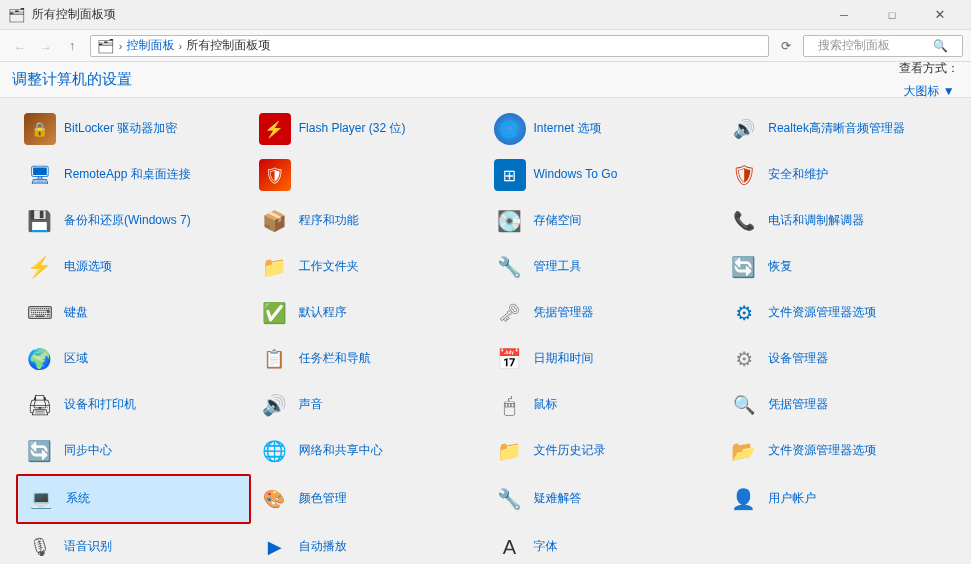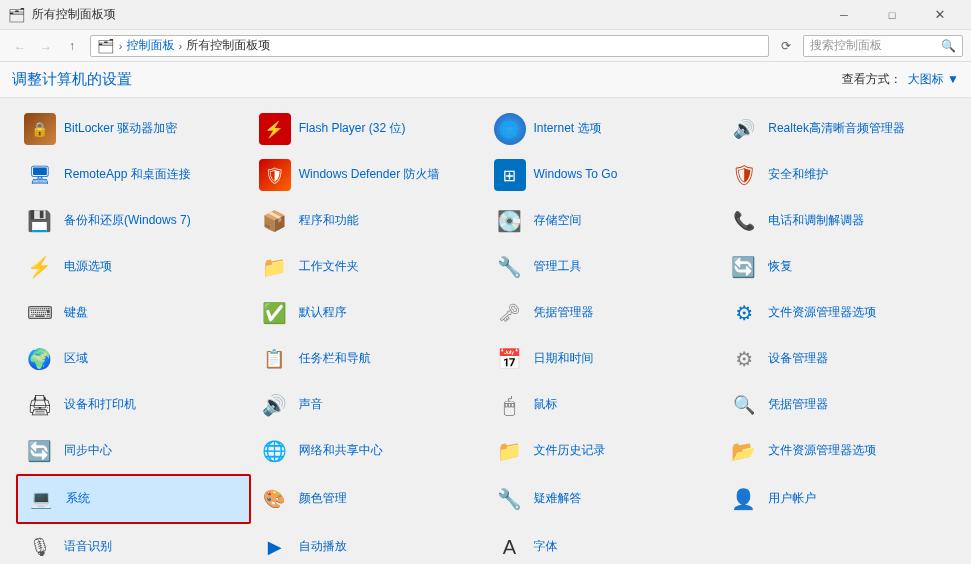--- a/index.html
+++ b/index.html
@@ -86,21 +86,21 @@
       gap: 4px;
     }
     .search-box {
       width: 160px;
       height: 22px;
       background: white;
       border: 1px solid #bbb;
       border-radius: 2px;
       display: flex;
       align-items: center;
-      padding: 0 6px;
+      padding: 0 14px;
       font-size: 12px;
       color: #999;
     }
     .refresh-btn {
       width: 22px;
       height: 22px;
       display: flex;
       align-items: center;
       justify-content: center;
       color: #666;
@@ -122,20 +122,21 @@
       color: #0066cc;
       font-size: 15px;
       font-weight: 400;
     }
     .toolbar-right {
       display: flex;
       align-items: center;
       gap: 6px;
       font-size: 12px;
       color: #333;
+      flex-direction: column;
     }
     .view-btn {
       color: #0066cc;
       cursor: pointer;
       font-size: 12px;
     }
 
     
     .content {
       padding: 8px 16px;
@@ -286,21 +287,20 @@
       <div class="cp-item">
         <div class="cp-icon icon-realtek">🔊</div>
         <span class="cp-label">Realtek高清晰音频管理器</span>
       </div>
       <div class="cp-item">
         <div class="cp-icon icon-remoteapp">🖥</div>
         <span class="cp-label">RemoteApp 和桌面连接</span>
       </div>
       <div class="cp-item">
         <div class="cp-icon icon-defender">🛡</div>
-        <span class="cp-label">Windows Defender 防火墙</span>
       </div>
       <div class="cp-item">
         <div class="cp-icon icon-windowstogo">⊞</div>
         <span class="cp-label">Windows To Go</span>
       </div>
       <div class="cp-item">
         <div class="cp-icon icon-security">🛡</div>
         <span class="cp-label">安全和维护</span>
       </div>
       <div class="cp-item">

